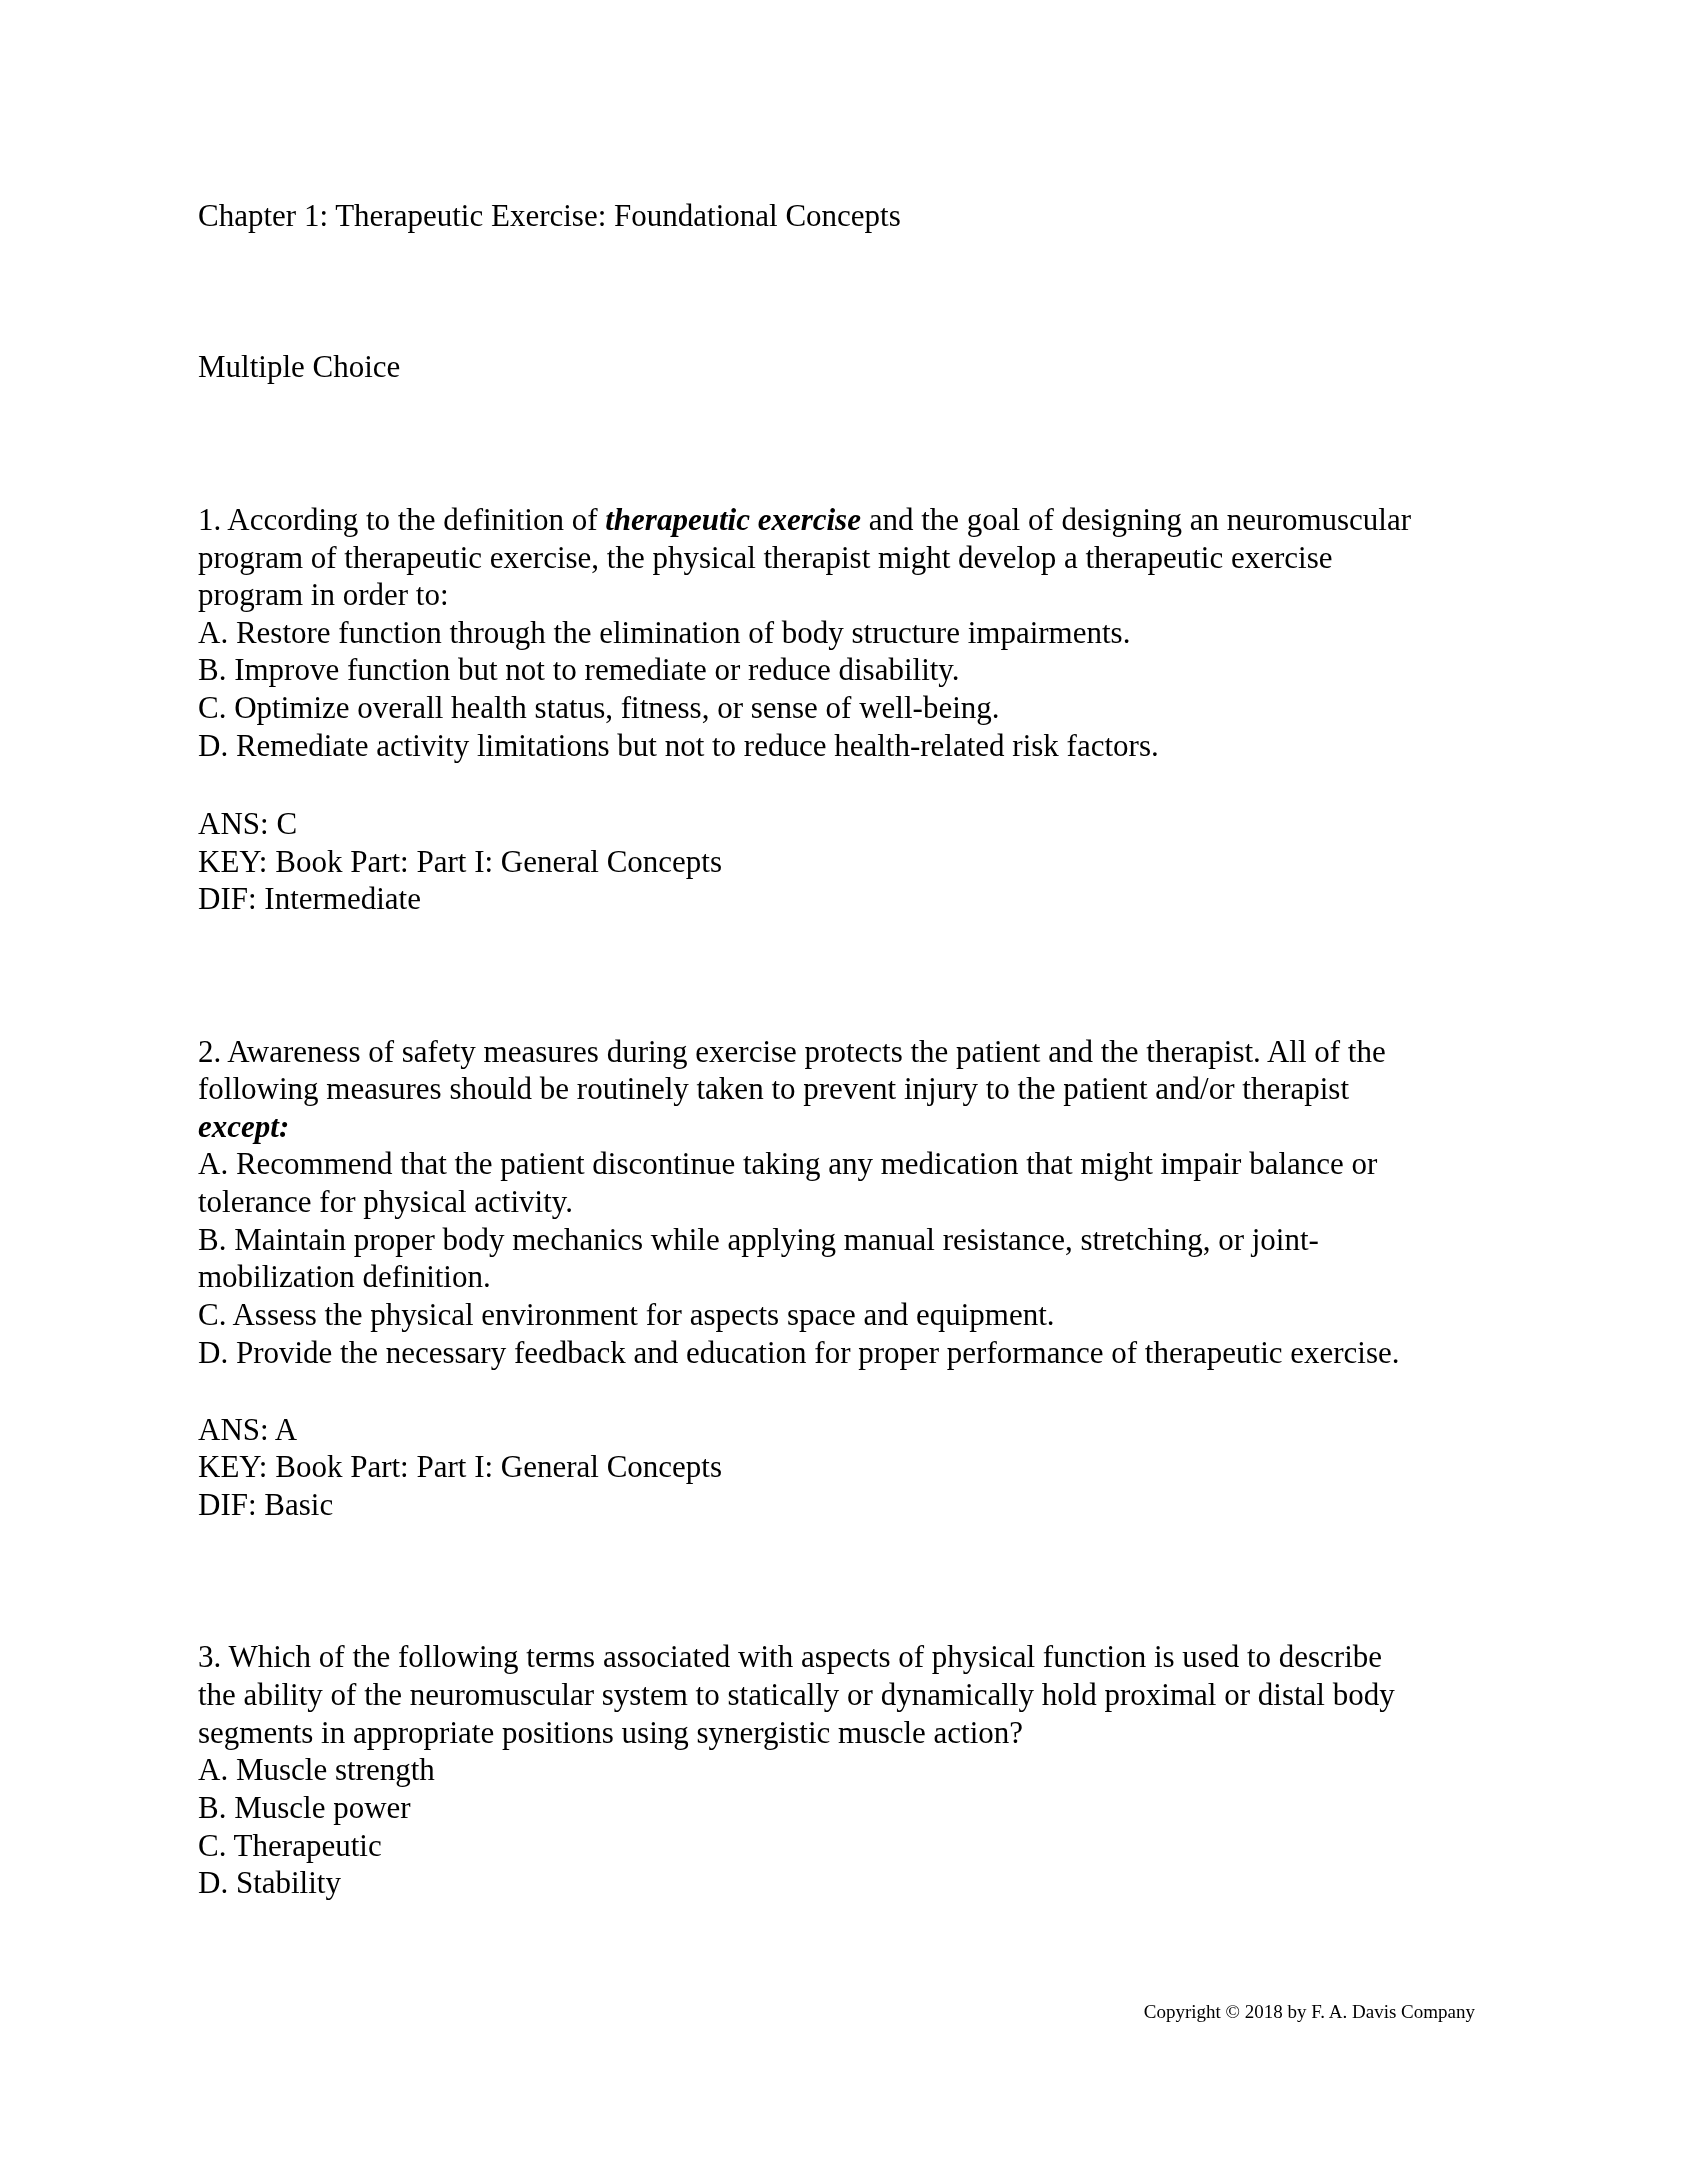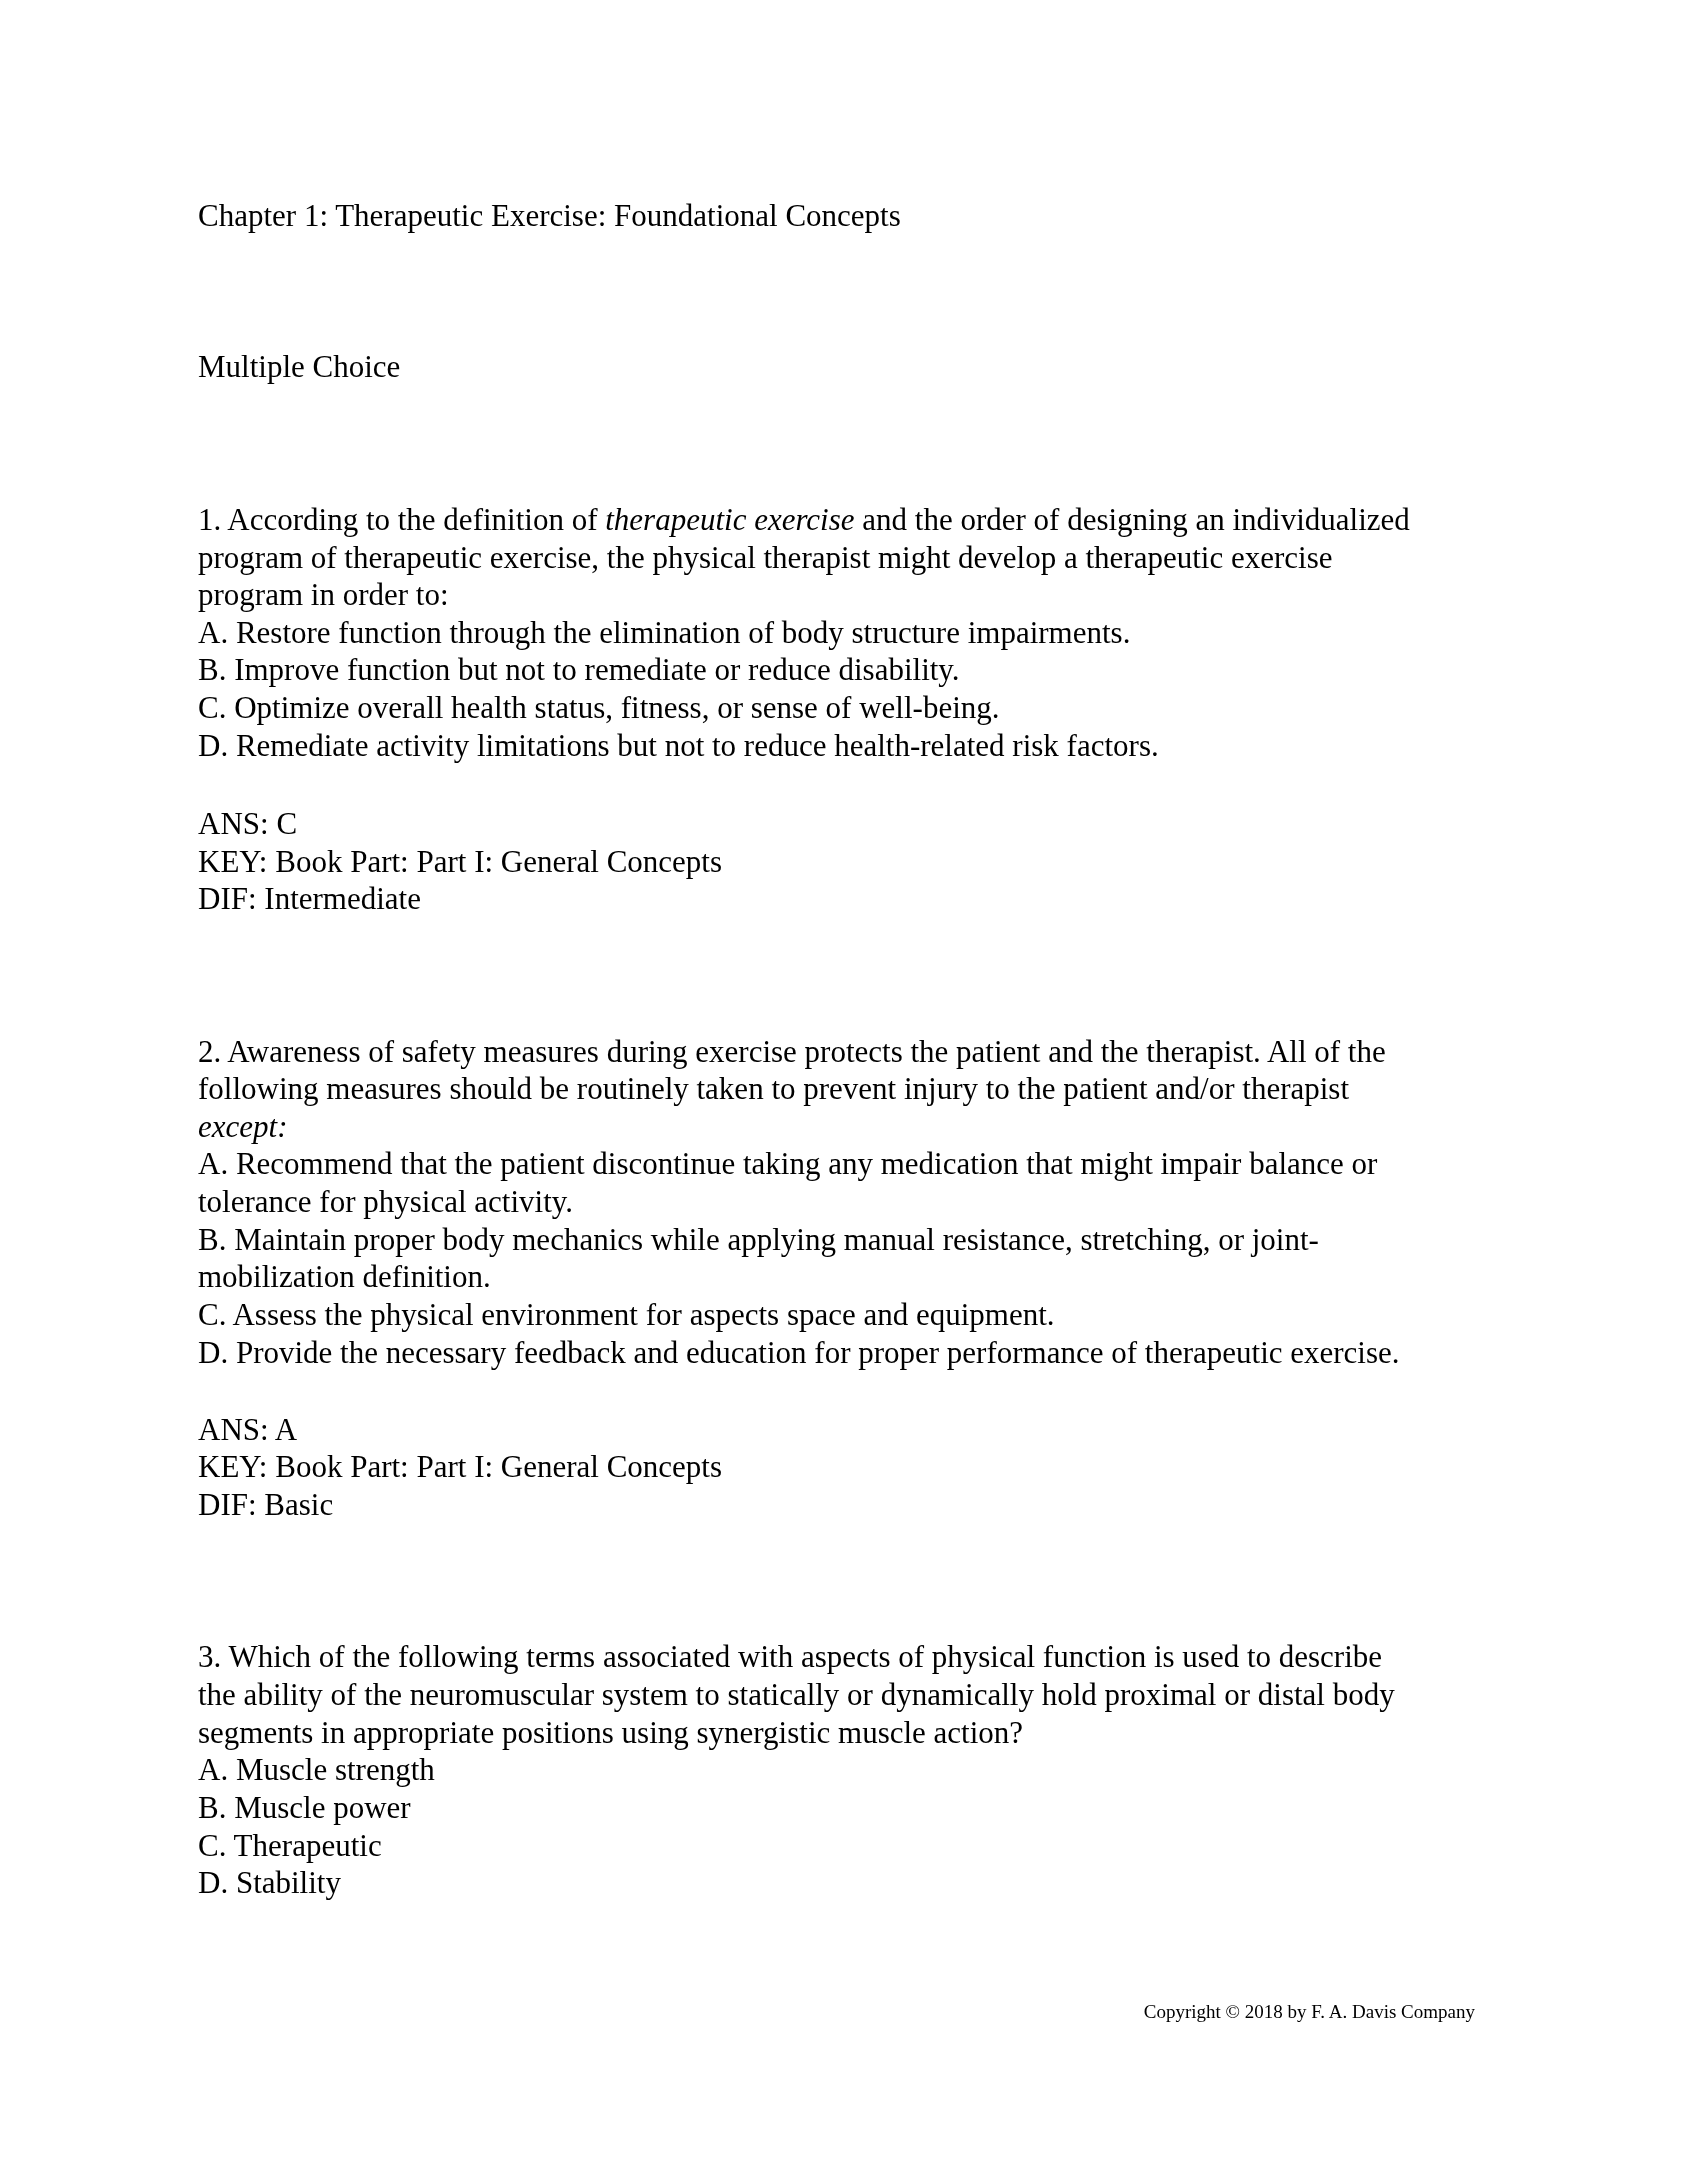--- a/index.html
+++ b/index.html
@@ -22,41 +22,41 @@
     height: 2178px;
     background: #ffffff;
   }
   .line {
     position: absolute;
     left: 198px;
     font-size: 31px;
     line-height: 38px;
     white-space: nowrap;
   }
-  .it { font-style: italic; }
+  .it { font-style: italic; font-weight: bold; }
   .b { font-weight: normal; }
   .footer {
     position: absolute;
     right: 208px;
     top: 1996px;
     font-size: 19px;
     line-height: 32px;
     white-space: nowrap;
   }
 </style>
 </head>
 <body>
 
 <div class="page">
 
   <div class="line" style="top:197px">Chapter 1: Therapeutic Exercise: Foundational Concepts</div>
   <div class="line" style="top:348px">Multiple Choice</div>
 
   <div>
-    <div class="line" style="top:501px"><span>1. According to the definition of </span><span class="it">therapeutic exercise</span><span> and the order of designing an individualized</span></div>
+    <div class="line" style="top:501px"><span>1. According to the definition of </span><span class="it">therapeutic exercise</span><span> and the goal of designing an neuromuscular</span></div>
     <div class="line" style="top:539px">program of therapeutic exercise, the physical therapist might develop a therapeutic exercise</div>
     <div class="line" style="top:576px">program in order to:</div>
     <div class="line" style="top:614px">A. Restore function through the elimination of body structure impairments.</div>
     <div class="line" style="top:651px">B. Improve function but not to remediate or reduce disability.</div>
     <div class="line" style="top:689px">C. Optimize overall health status, fitness, or sense of well-being.</div>
     <div class="line" style="top:727px">D. Remediate activity limitations but not to reduce health-related risk factors.</div>
 
     <div class="line" style="top:805px">ANS: C</div>
     <div class="line" style="top:843px"><span class="b">KEY: Book Part:</span><span> Part I: General Concepts</span></div>
     <div class="line" style="top:880px">DIF: Intermediate</div>

